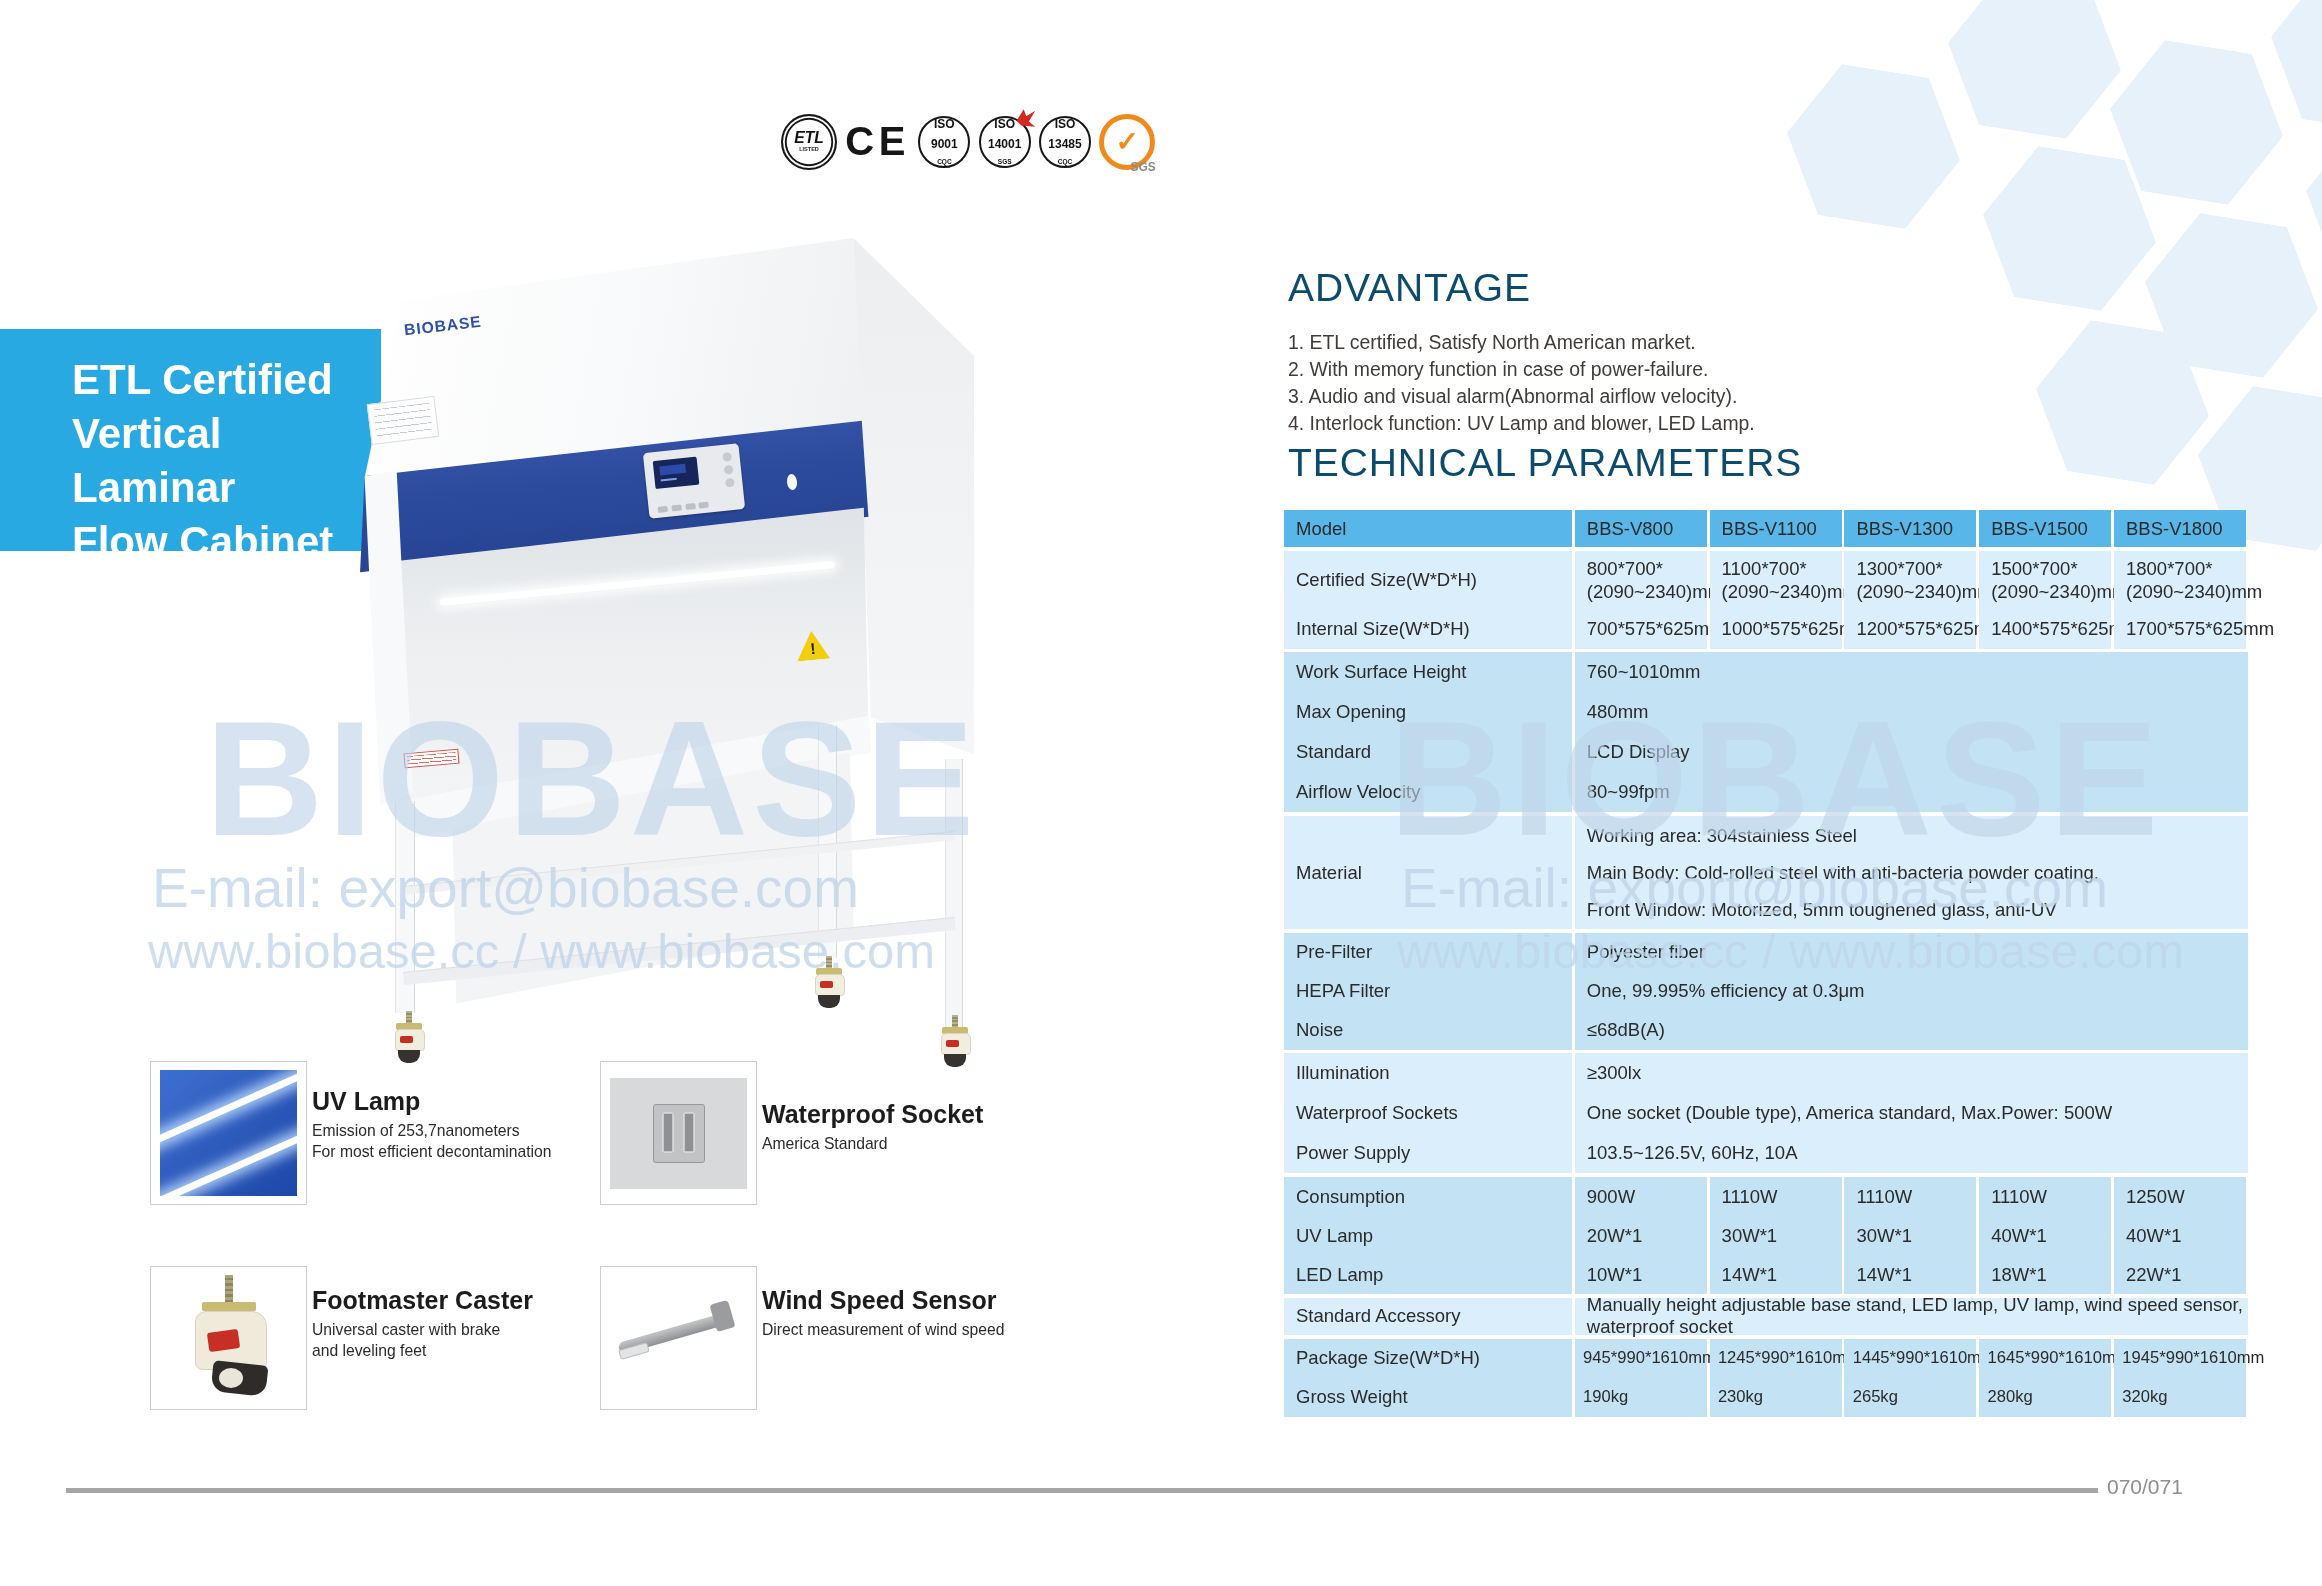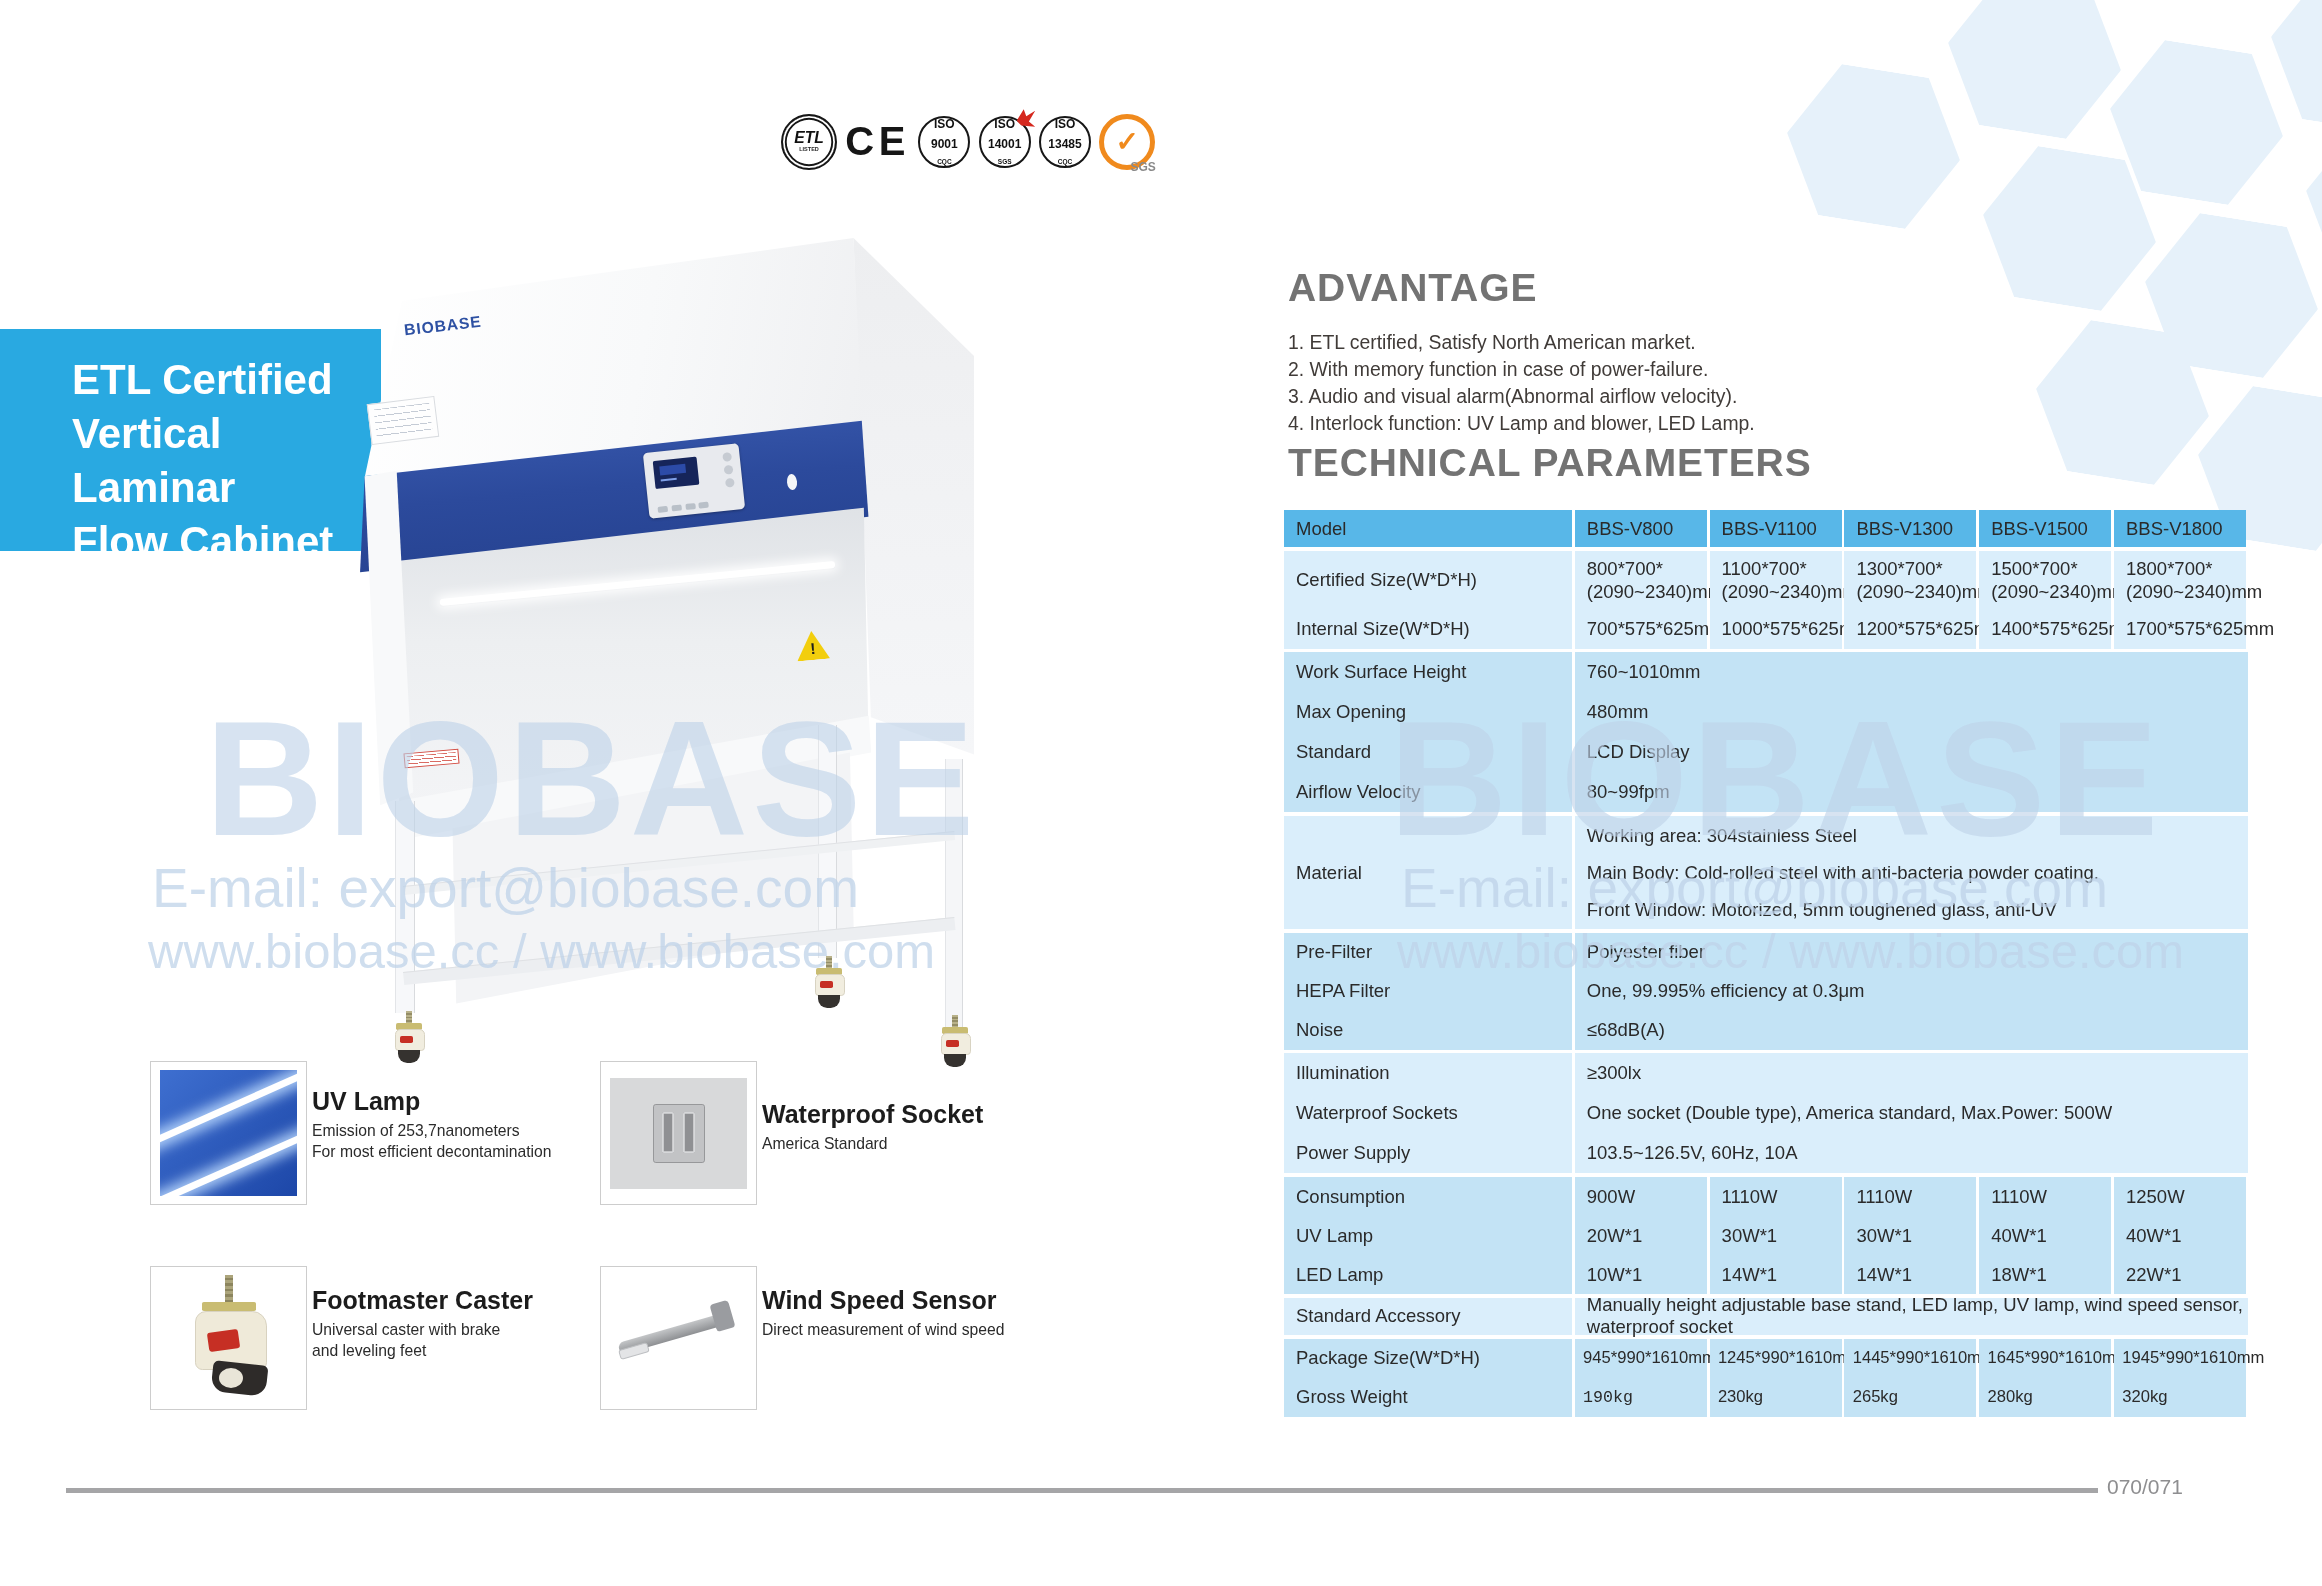--- a/index.html
+++ b/index.html
@@ -26,21 +26,21 @@
   .flame{position:absolute;right:-6.5px;top:-8.3px;width:18.5px;height:18.5px;background:#D5281E;
          clip-path:polygon(0 62%,38% 0,52% 38%,100% 8%,66% 66%,100% 95%,25% 88%);}
   .sgsring{width:46px;height:46px;border:5.5px solid #F08A1D;border-radius:50%;
            display:flex;align-items:center;justify-content:center;position:relative;}
   .sgscheck{color:#F08A1D;font-size:28px;font-weight:bold;line-height:28px;}
   .sgslbl{position:absolute;right:-5.5px;bottom:-9.2px;font-size:12px;font-weight:bold;color:#8A8A8A;}
   
   #cab{left:314px;top:238px;width:715px;height:831px;z-index:2;}
   #cab > div{position:absolute;}
   
-  .bluehead{position:absolute;color:#737373;font-size:39px;font-weight:bold;letter-spacing:0.9px;z-index:2;}
+  .bluehead{position:absolute;color:#0c4a6e;font-size:39px;font-weight:normal;letter-spacing:0.9px;z-index:2;}
   #advlist{left:1288px;top:329px;z-index:2;}
   .advitem{font-size:19.4px;color:#403B38;line-height:27px;}
   
   #tbl{left:1284px;top:510px;width:964px;display:flex;flex-direction:column;gap:3.7px;z-index:2;}
   .tsec{display:flex;gap:2.8px;}
   .tlabel{width:288px;display:flex;flex-direction:column;flex-shrink:0;}
   .tcol{width:132px;display:flex;flex-direction:column;flex-shrink:0;}
   .tmerge{flex:1;display:flex;flex-direction:column;}
   .light .cell{background:#DAEEFB;}
   .dark .cell{background:#C3E3F5;}
@@ -350,21 +350,21 @@
         </div>
     </div>
 
     <div class="tsec dark">
       <div class="tlabel cell">
         <div class="trow" style="height:39px;">Package Size(W*D*H)</div>
         <div class="trow" style="height:39px;">Gross Weight</div>
       </div>
       <div class="tcol cell">
         <div class="trow tight" style="height:39px;">945*990*1610mm</div>
-        <div class="trow tight" style="height:39px;font-family:Liberation Mono, monospace;">190kg</div>
+        <div class="trow tight" style="height:39px;">190kg</div>
       </div>
       <div class="tcol cell">
         <div class="trow tight" style="height:39px;">1245*990*1610mm</div>
         <div class="trow tight" style="height:39px;">230kg</div>
       </div>
       <div class="tcol cell">
         <div class="trow tight" style="height:39px;">1445*990*1610mm</div>
         <div class="trow tight" style="height:39px;">265kg</div>
       </div>
       <div class="tcol cell">

